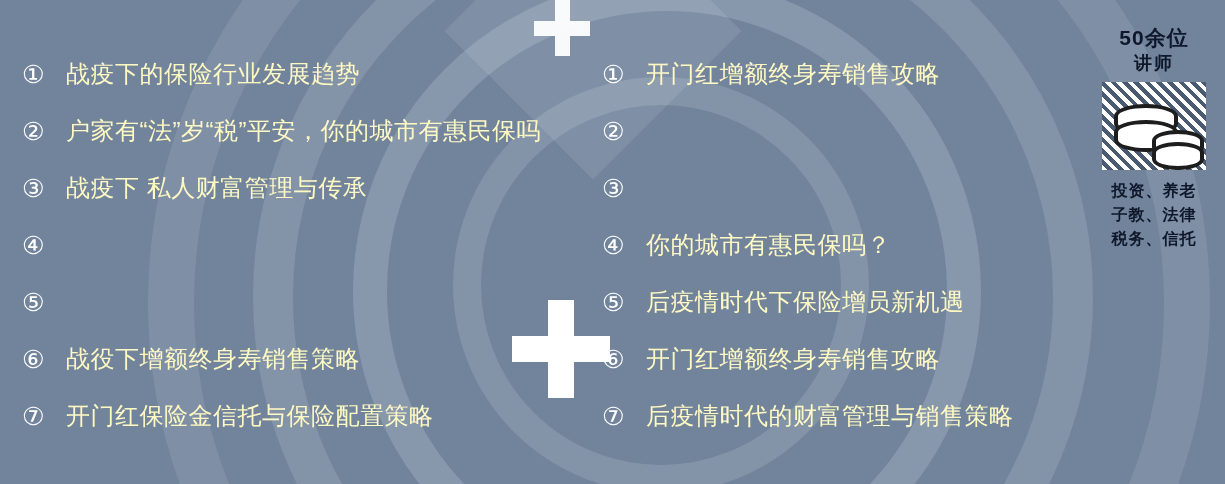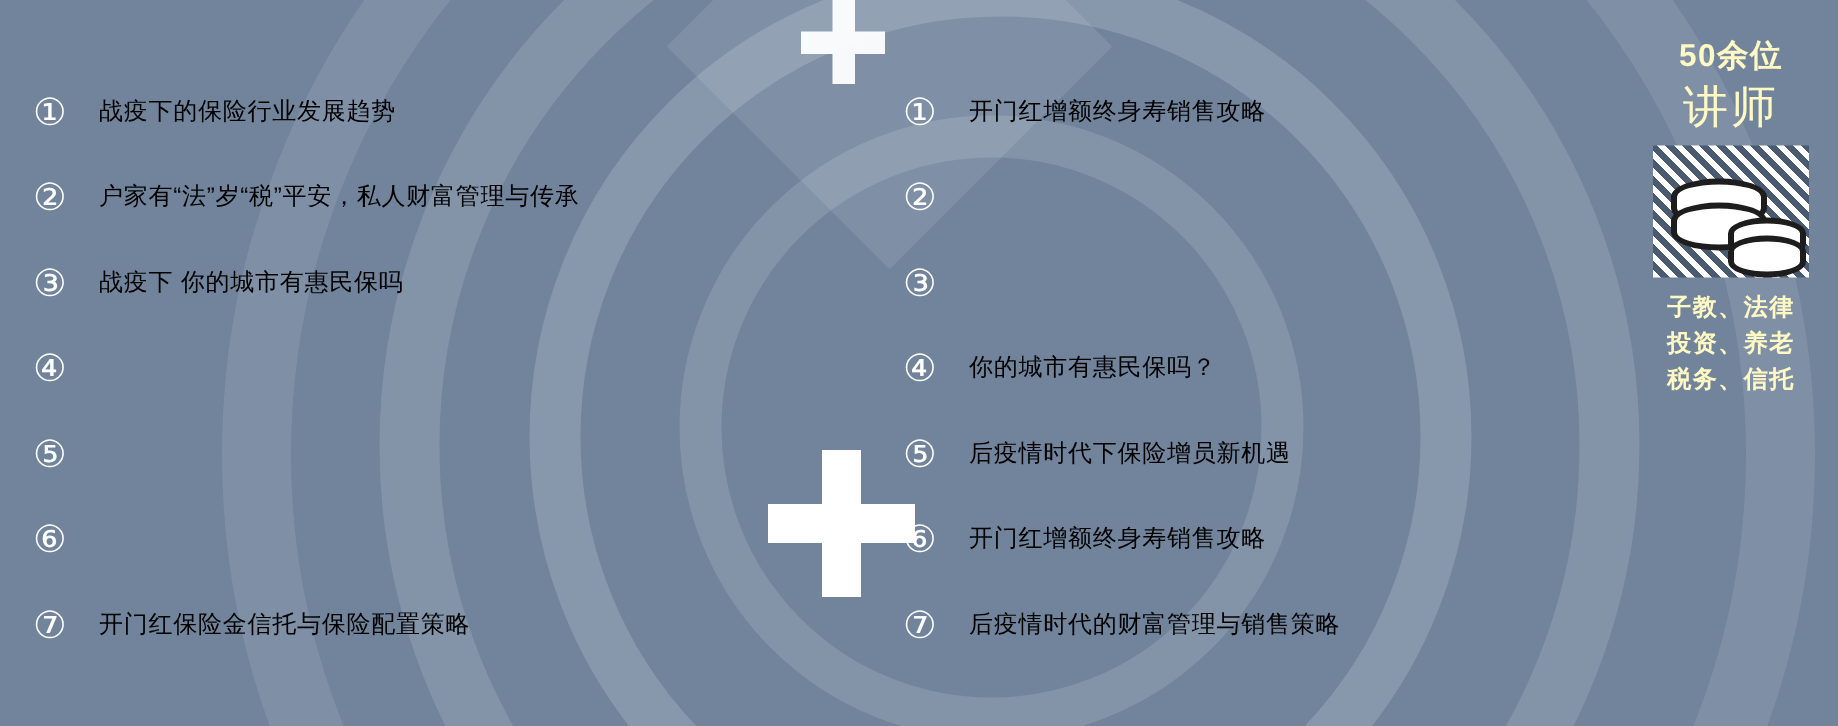--- a/index.html
+++ b/index.html
@@ -59,37 +59,37 @@
   }
   .num{
     width:44px;
     flex:0 0 44px;
     font-size:25px;
     line-height:1;
     color:#ffffff;
     font-family:"DejaVu Sans","Liberation Sans",sans-serif;
   }
   .txt{
-    font-size:16px;
+    font-size:24px;
     line-height:1.2;
-    color:#000000;
+    color:#fef9c3;
     white-space:nowrap;
     letter-spacing:.5px;
   }
 
   
   .badge{
     position:absolute;
     right:12px;top:24px;
     width:118px;
     text-align:center;
-    color:#fef9c3;
+    color:#0f172a;
   }
   .badge .l1{font-size:21px;font-weight:bold;letter-spacing:1px;line-height:1.35;}
-  .badge .l2{font-size:30px;font-weight:normal;letter-spacing:2px;line-height:1.3;margin-bottom:6px;}
+  .badge .l2{font-size:18px;font-weight:bold;letter-spacing:2px;line-height:1.3;margin-bottom:6px;}
   .coinbox{
     width:104px;height:88px;margin:0 auto;
     background:
       repeating-linear-gradient(45deg,#ffffff 0 4px,#4a5a70 4px 8px);
     position:relative;
     overflow:hidden;
   }
   .coin{
     position:absolute;
     border:4px solid #1d1d1d;
@@ -128,34 +128,35 @@
       <i class="v"></i>
   </div>
 
   <div class="col col-left">
     <div class="row">
       <span class="num">①</span>
       <span class="txt">战疫下的保险行业发展趋势</span>
     </div>
     <div class="row">
       <span class="num">②</span>
-      <span class="txt">户家有“法”岁“税”平安，私人财富管理与传承</span>
+      <span class="txt">户家有“法”岁“税”平安，你的城市有惠民保吗</span>
     </div>
     <div class="row">
       <span class="num">③</span>
-      <span class="txt">战疫下 你的城市有惠民保吗</span>
+      <span class="txt">战疫下 私人财富管理与传承</span>
     </div>
     <div class="row">
       <span class="num">④</span>
     </div>
     <div class="row">
       <span class="num">⑤</span>
     </div>
     <div class="row">
       <span class="num">⑥</span>
+      <span class="txt">战役下增额终身寿销售策略</span>
     </div>
     <div class="row">
       <span class="num">⑦</span>
       <span class="txt">开门红保险金信托与保险配置策略</span>
     </div>
   </div>
 
   <div class="col col-right">
     <div class="row">
       <span class="num">①</span>
@@ -188,19 +189,19 @@
   <div class="badge">
     <div class="l1">50余位</div>
     <div class="l2">讲师</div>
     <div class="coinbox">
       <span class="coin c1"></span>
       <span class="coin c2"></span>
       <span class="coin c3"></span>
       <span class="coin c4"></span>
     </div>
     <div class="tags">
+      <div>投资、养老</div>
       <div>子教、法律</div>
-      <div>投资、养老</div>
       <div>税务、信托</div>
     </div>
   </div>
 
 </div>
 
 </body></html>

